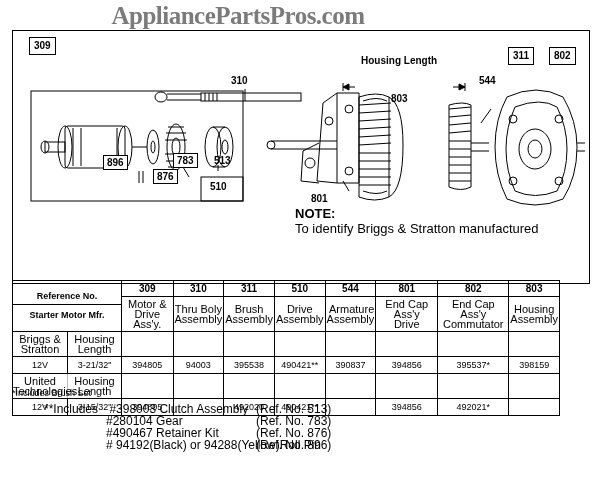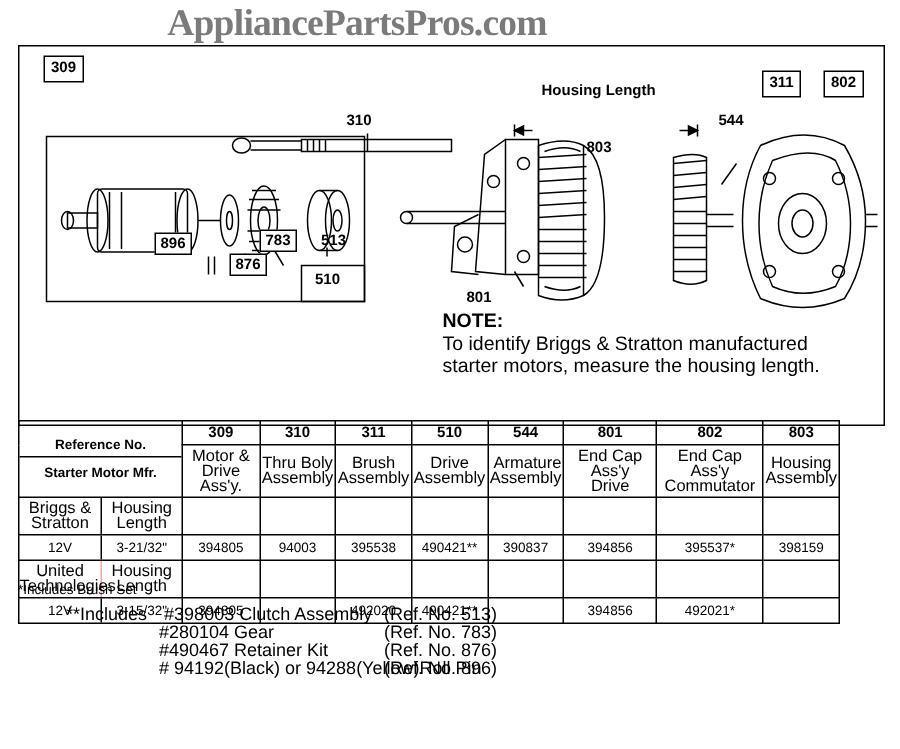--- a/index.html
+++ b/index.html
@@ -197,21 +197,20 @@
   <div class="lbl" style="left:298px;top:162px;">801</div>
   <div class="lbl" style="left:378px;top:62px;">803</div>
   <div class="lblbox" style="left:140px;top:138px;">876</div>
   <div class="lblbox" style="left:90px;top:124px;">896</div>
 
   <div class="lbl" style="left:348px;top:24px;">Housing Length</div>
 
   <div class="note">
     <div class="hdr">NOTE:</div>
     <div>To identify Briggs &amp; Stratton manufactured</div>
-    <div>starter motors, measure the housing length.</div>
   </div>
 </div>
 
 <table class="tbl">
   <tbody>
     <tr>
       <td rowspan="2" style="width:108px;padding:0;">
         <div style="border-bottom:1px solid #000;padding:3px 0;" class="b">Reference No.</div>
         <div style="padding:5px 0;" class="b">Starter Motor Mfr.</div>
       </td>

